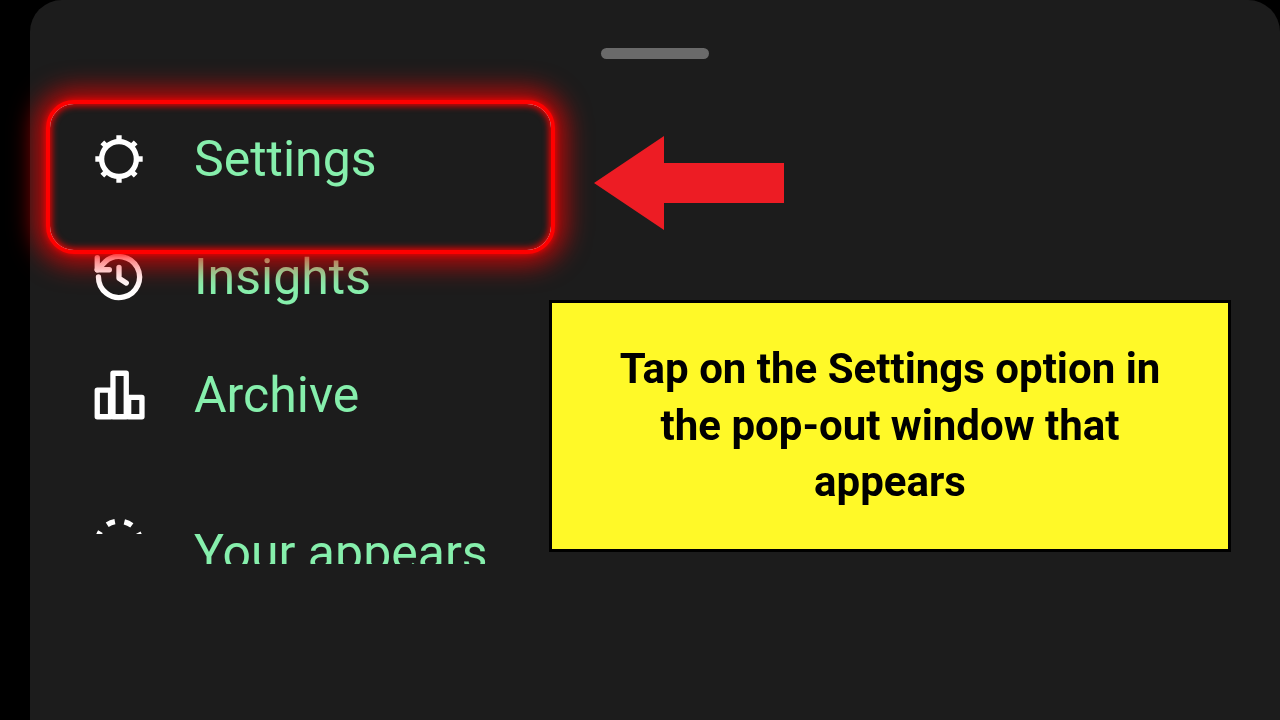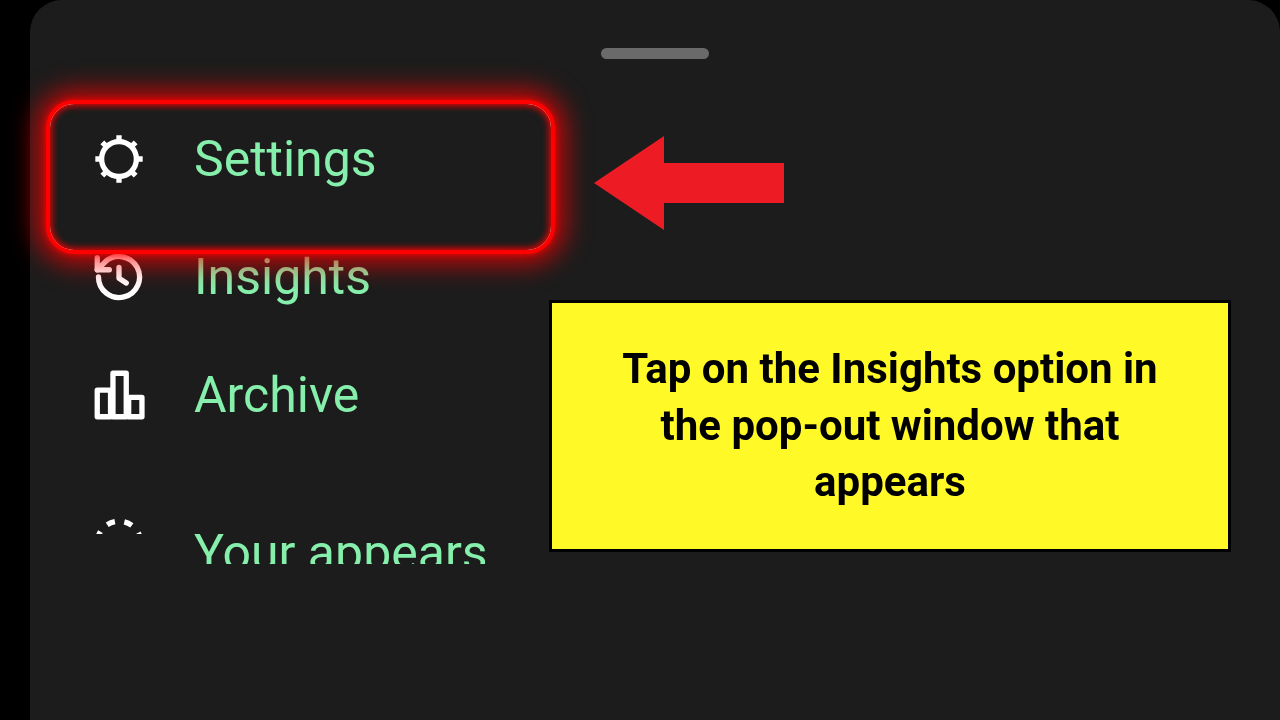--- a/index.html
+++ b/index.html
@@ -160,14 +160,14 @@
 
 <div class="highlight-box"></div>
 
 <div class="arrow">
   <svg width="200" height="120" viewBox="0 0 200 120">
     <polygon points="0,55 70,8 70,35 190,35 190,75 70,75 70,102" fill="#ed1c24"></polygon>
   </svg>
 </div>
 
 <div class="callout">
-  <span>Tap on the Insights option in the pop-out window that appears</span>
+  <span>Tap on the Settings option in the pop-out window that appears</span>
 </div>
 
 </body></html>

